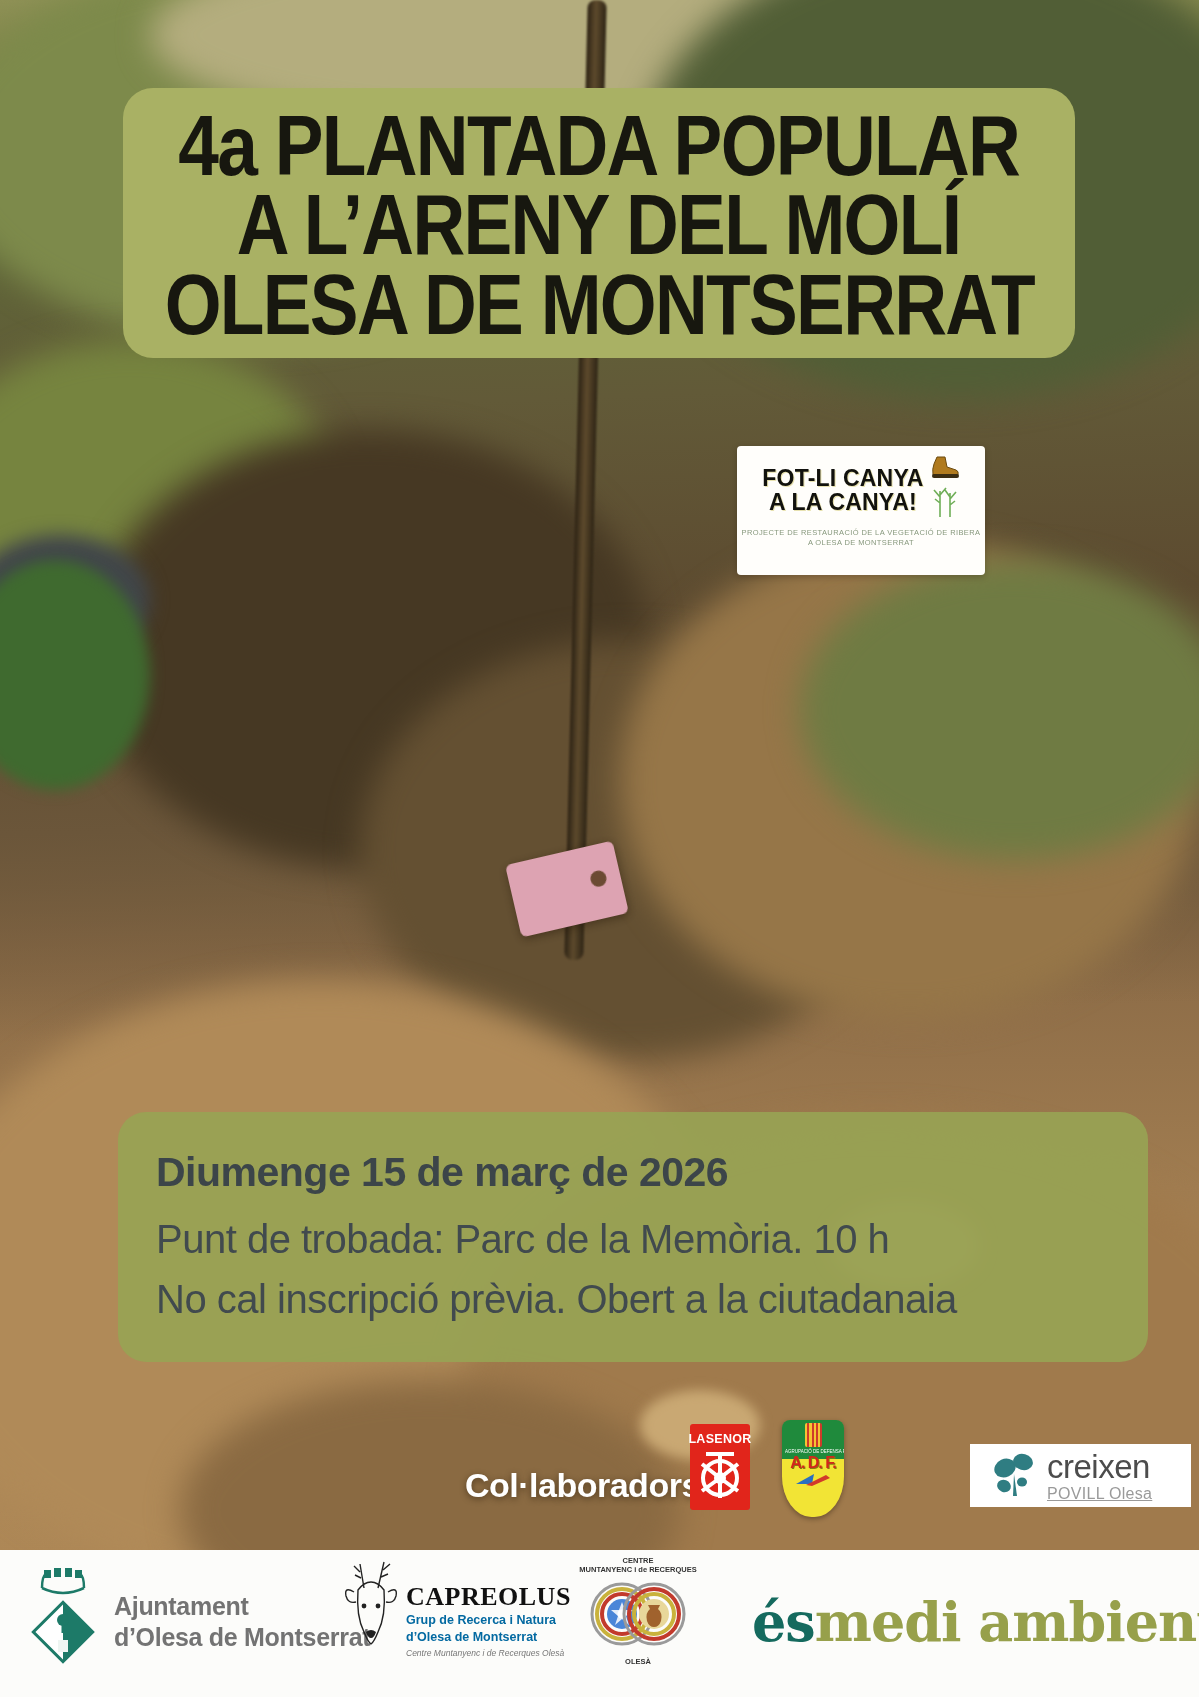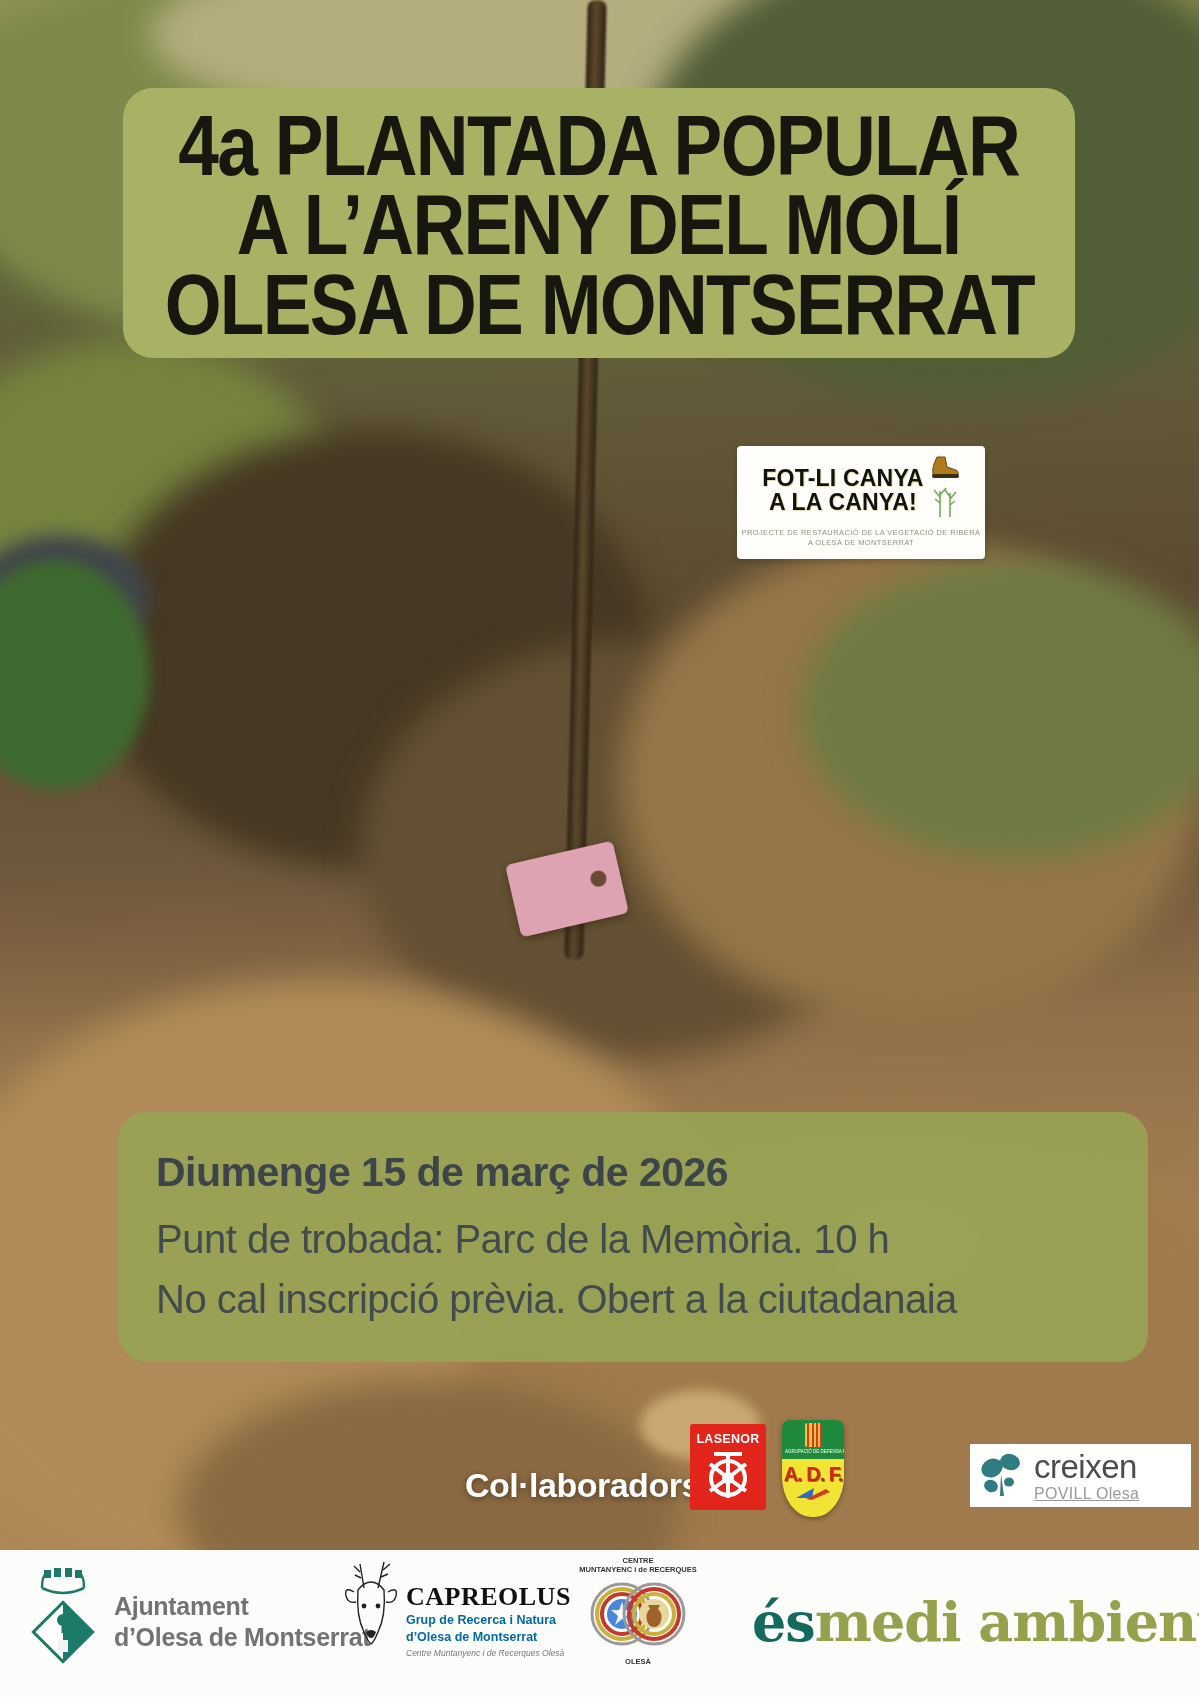--- a/index.html
+++ b/index.html
@@ -17,50 +17,50 @@
     background:linear-gradient(90deg,#2c2214,#5d4a2c 45%,#2e2415);transform:rotate(1.4deg);filter:blur(1px);}
   .tag{position:absolute;left:512px;top:852px;width:110px;height:74px;background:#dda3b2;
     border-radius:6px;transform:rotate(-13deg);box-shadow:0 3px 8px rgba(40,25,10,.45);filter:blur(.6px);}
   .tag:after{content:"";position:absolute;right:14px;top:26px;width:16px;height:16px;border-radius:50%;background:#6b4a33;}
   
   .title-box{position:absolute;left:123px;top:88px;width:952px;height:270px;background:#a9b164;
     border-radius:30px;display:flex;flex-direction:column;justify-content:center;align-items:center;padding-top:4px;text-align:center;}
   .title-line{font-size:86px;font-weight:700;line-height:.92;color:#17170f;letter-spacing:-2px;
     transform:scaleX(.85);white-space:nowrap;}
   
-  .badge{position:absolute;left:737px;top:446px;width:248px;height:113px;background:#fffefb;
+  .badge{position:absolute;left:737px;top:446px;width:248px;height:129px;background:#fffefb;
     border-radius:4px;box-shadow:0 2px 6px rgba(30,20,10,.25);padding-top:13px;text-align:center;}
   .badge-head{display:flex;justify-content:center;align-items:center;gap:6px;}
   .badge-titles{text-align:center;}
   .badge-t{font-size:23px;font-weight:800;color:#12120e;line-height:1.05;letter-spacing:.2px;
     text-shadow:1px 1px 0 #e8e2b0;}
   .badge-icons{display:flex;flex-direction:column;align-items:center;margin-top:-4px;}
   .badge-sub{margin-top:7px;font-size:7.5px;color:#87987d;letter-spacing:.4px;line-height:1.35;}
   
   .info-box{position:absolute;left:118px;top:1112px;width:1030px;height:250px;
     background:rgba(152,162,84,.93);border-radius:28px;padding:37px 20px 0 38px;}
   .info-date{font-size:41px;font-weight:700;color:#3c4549;margin-bottom:21px;letter-spacing:-.5px;}
   .info-line{font-size:40px;color:#414a4e;margin-bottom:15px;letter-spacing:-.5px;}
   
   .collab-label{position:absolute;left:465px;top:1466px;font-size:34px;font-weight:700;color:#fff;
     text-shadow:0 2px 6px rgba(40,25,10,.55);letter-spacing:-.5px;}
-  .lasenor{position:absolute;left:690px;top:1424px;width:76px;height:86px;background:#e1251b;
+  .lasenor{position:absolute;left:690px;top:1424px;width:60px;height:86px;background:#e1251b;
     border-radius:3px;display:flex;flex-direction:column;align-items:center;padding-top:8px;}
   .lasenor-name{color:#fff;font-size:12.5px;font-weight:700;letter-spacing:.3px;}
   .adf{position:absolute;left:782px;top:1420px;width:62px;height:97px;
     border-radius:8px 8px 48% 48%/8px 8px 42% 42%;overflow:hidden;
     background:linear-gradient(180deg,#1f8a3c 0%,#1f8a3c 40%,#f2e435 40%,#f2e435 100%);
     box-shadow:0 2px 5px rgba(30,20,10,.4);text-align:center;}
   .adf-flag{width:17px;height:24px;margin:3px auto 0;
     background:repeating-linear-gradient(90deg,#f6c433 0 2.2px,#cf3a2a 2.2px 4.4px);border-radius:2px;}
   .adf-tiny{font-size:5px;color:#fff;letter-spacing:0;line-height:1;margin-top:2px;white-space:nowrap;transform:scaleX(.9);}
-  .adf-name{font-size:20px;font-weight:800;color:#d2261c;margin-top:9px;letter-spacing:-1px;
+  .adf-name{font-size:16px;font-weight:800;color:#d2261c;margin-top:0;letter-spacing:-1px;
     text-shadow:1px 1px 0 #8a7a10;}
   .creixen{position:absolute;left:970px;top:1444px;width:221px;height:63px;background:#fff;
-    display:flex;align-items:center;padding-left:8px;}
+    display:flex;align-items:center;padding-left:21px;}
   .creixen-text{margin-left:8px;line-height:1;}
   .creixen-name{font-size:33px;color:#4c4c4c;letter-spacing:-.5px;}
   .creixen-sub{font-size:16px;color:#9a9a9a;margin-top:3px;letter-spacing:.3px;text-decoration:underline;}
   
   .footer{position:absolute;left:0;top:1550px;width:1199px;height:147px;background:#fcfcfa;}
   .aj{position:absolute;left:28px;top:18px;display:flex;align-items:center;}
   .aj-text{margin-left:16px;color:#737373;font-weight:700;font-size:25px;line-height:1.25;letter-spacing:-.3px;}
   .cap{position:absolute;left:342px;top:8px;display:flex;align-items:center;}
   .cap-text{margin-left:6px;text-align:left;}
   .cap-name{font-family:"Liberation Serif",serif;font-weight:700;font-size:26px;color:#111;letter-spacing:.5px;}

